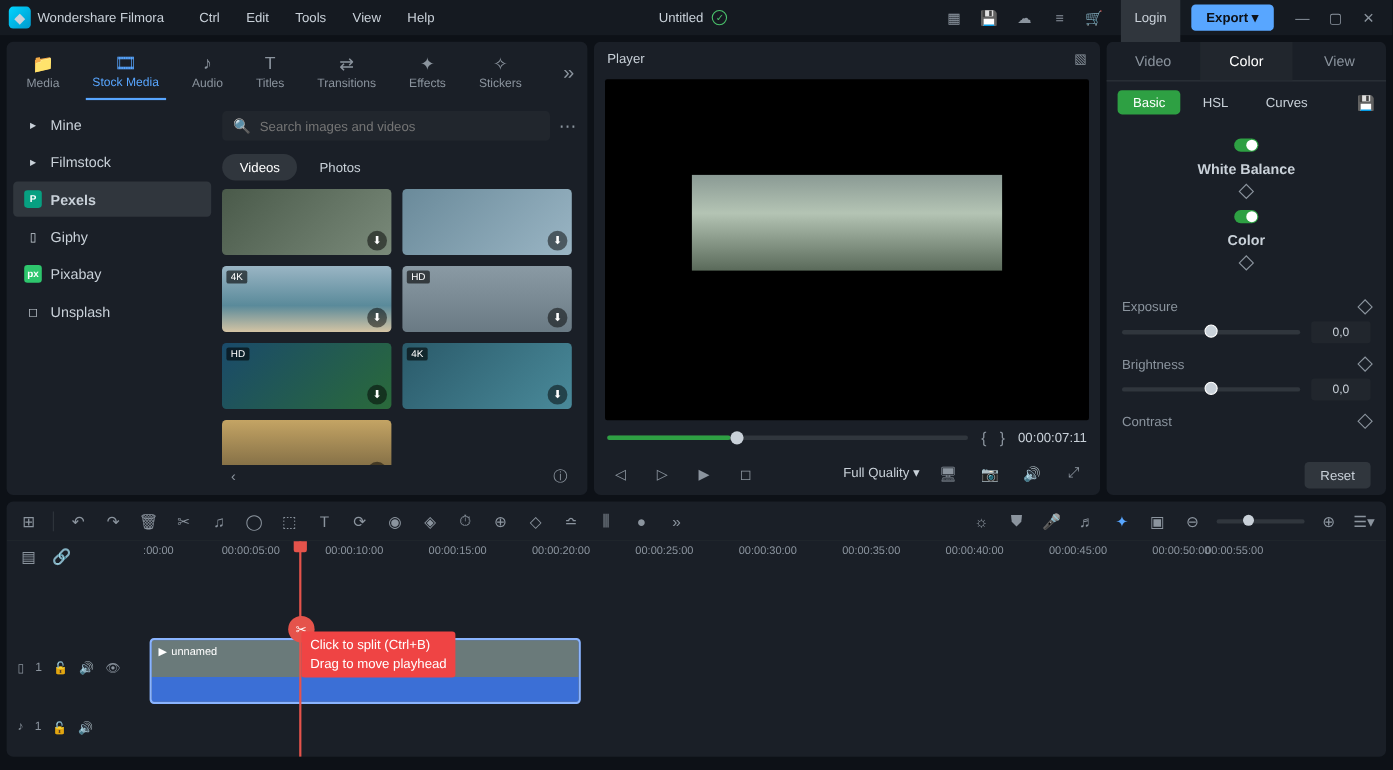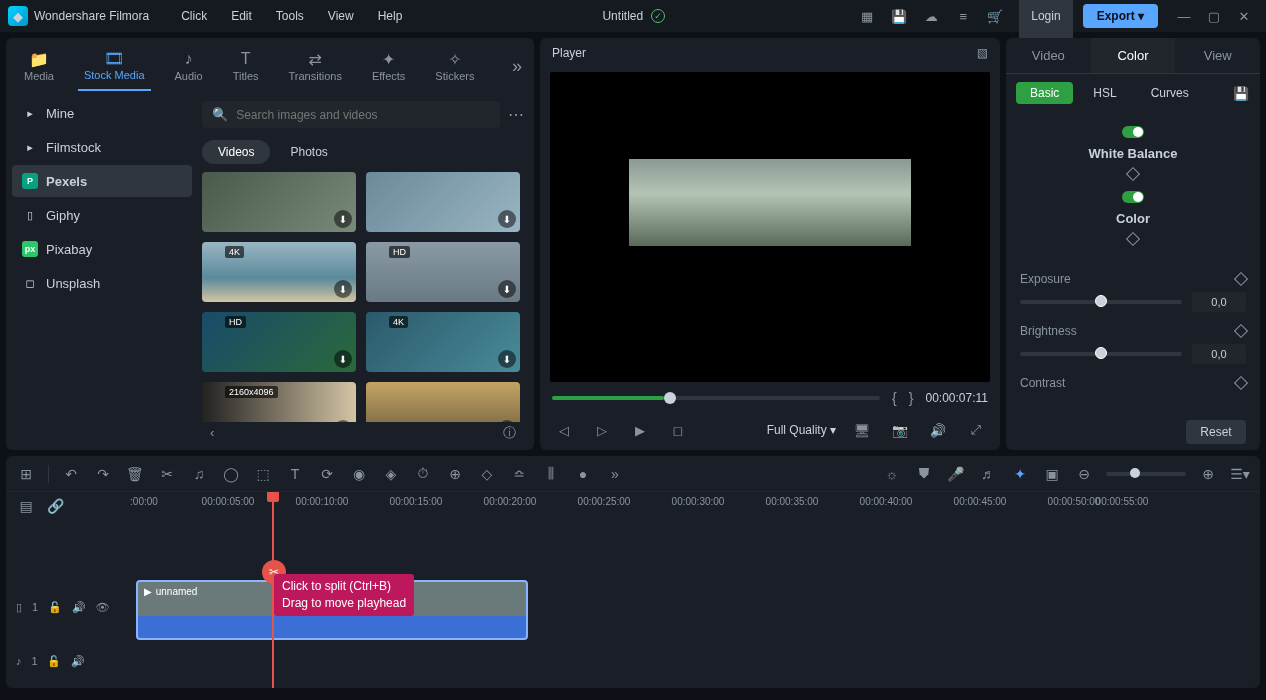--- a/index.html
+++ b/index.html
@@ -39,21 +39,21 @@
 .search-box { flex: 1; background: #21262d; border-radius: 4px; padding: 6px 10px; display: flex; align-items: center; gap: 8px; }
 .search-input { background: transparent; border: none; color: #c9d1d9; font-size: 12px; outline: none; flex: 1; }
 .dots-btn { color: #8b949e; cursor: pointer; font-size: 16px; }
 
 .subtabs { display: flex; gap: 4px; padding: 4px 0 8px; }
 .subtab { padding: 5px 16px; border-radius: 16px; font-size: 12px; cursor: pointer; color: #c9d1d9; }
 .subtab.active { background: #30363d; color: #fff; font-weight: 500; }
 
 .thumb-grid { display: grid; grid-template-columns: 1fr 1fr; gap: 10px; overflow-y: auto; padding-right: 4px; }
 .thumb { position: relative; height: 60px; border-radius: 4px; background: linear-gradient(135deg, #3a5a6a, #5a7a8a); cursor: pointer; overflow: hidden; }
-.thumb .badge { position: absolute; top: 4px; left: 4px; background: rgba(0,0,0,0.6); color: #fff; font-size: 9px; padding: 1px 4px; border-radius: 2px; margin-left: 19px; }
+.thumb .badge { position: absolute; top: 4px; left: 4px; background: rgba(0,0,0,0.6); color: #fff; font-size: 9px; padding: 1px 4px; border-radius: 2px; }
 .thumb .dl { position: absolute; bottom: 4px; right: 4px; width: 18px; height: 18px; background: rgba(0,0,0,0.5); border-radius: 50%; display: flex; align-items: center; justify-content: center; color: #fff; font-size: 10px; }
 .thumb.beach1 { background: linear-gradient(180deg, #9ab5c4 0%, #5a8a9a 60%, #d4c4a4 100%); }
 .thumb.waves { background: linear-gradient(135deg, #6a8a9a, #9ab5c4); }
 .thumb.van { background: linear-gradient(180deg, #8a9aa4, #6a7a84); }
 .thumb.leaves { background: linear-gradient(135deg, #1a4a6a, #2a6a3a); }
 .thumb.coast { background: linear-gradient(135deg, #2a5a6a, #4a8a9a); }
 .thumb.people { background: linear-gradient(90deg, #222, #d4c4a4); }
 .thumb.grass { background: linear-gradient(180deg, #c4a464, #6a5a3a); }
 .thumb.falls { background: linear-gradient(135deg, #4a5a4a, #7a8a7a); }
 
@@ -110,32 +110,32 @@
 .tl-body { flex: 1; display: flex; position: relative; overflow: hidden; }
 .tl-gutter { width: 128px; display: flex; flex-direction: column; }
 .tl-header-row { height: 28px; display: flex; align-items: center; gap: 10px; padding: 0 10px; }
 .tl-track-head { height: 54px; display: flex; align-items: center; gap: 10px; padding: 0 10px; color: #8b949e; font-size: 11px; }
 .tl-tracks { flex: 1; position: relative; }
 .tl-ruler { height: 28px; position: relative; display: flex; }
 .ruler-tick { position: absolute; top: 4px; font-size: 10px; color: #8b949e; transform: translateX(-50%); }
 .playhead { position: absolute; top: 0; bottom: 0; width: 2px; background: #e5534b; left: 138px; z-index: 5; }
 .playhead::before { content: ''; position: absolute; top: -2px; left: -5px; width: 12px; height: 12px; background: #e5534b; border-radius: 2px; }
 .split-handle { position: absolute; top: 68px; left: 128px; width: 24px; height: 24px; background: #e5534b; border-radius: 50%; z-index: 6; display: flex; align-items: center; justify-content: center; color: #fff; font-size: 12px; }
-.split-tooltip { position: absolute; top: 82px; left: 140px; background: #be185d; color: #fff; font-size: 12px; padding: 4px 8px; border-radius: 3px; z-index: 7; white-space: nowrap; line-height: 1.4; }
+.split-tooltip { position: absolute; top: 82px; left: 140px; background: #ef4444; color: #fff; font-size: 12px; padding: 4px 8px; border-radius: 3px; z-index: 7; white-space: nowrap; line-height: 1.4; }
 .clip { position: absolute; top: 88px; left: 2px; height: 60px; width: 392px; background: linear-gradient(180deg, #6a7a7a 0%, #6a7a7a 60%, #3b6fd6 60%, #3b6fd6 100%); border: 2px solid #8ab4ff; border-radius: 4px; }
 .clip-label { position: absolute; top: 4px; left: 6px; font-size: 10px; color: #fff; display: flex; align-items: center; gap: 4px; }
 .tl-gutter .track-spacer { height: 60px; }
 </style>
 </head>
 <body>
 
 <div class="titlebar">
   <span class="logo">◆</span>
   <span class="app-title">Wondershare Filmora</span>
-  <span class="menu-item">Click</span>
+  <span class="menu-item">Ctrl</span>
   <span class="menu-item">Edit</span>
   <span class="menu-item">Tools</span>
   <span class="menu-item">View</span>
   <span class="menu-item">Help</span>
   <div class="title-center">
     <span class="doc-title">Untitled</span>
     <span class="check-icon">✓</span>
   </div>
   <div class="titlebar-right">
     <span class="titlebar-icon">▦</span>
@@ -240,24 +240,20 @@
           <div class="thumb van">
               <span class="badge">HD</span>
               <span class="dl">⬇</span>
             </div>
           <div class="thumb leaves">
               <span class="badge">HD</span>
               <span class="dl">⬇</span>
             </div>
           <div class="thumb coast">
               <span class="badge">4K</span>
-              <span class="dl">⬇</span>
-            </div>
-          <div class="thumb people">
-              <span class="badge">2160x4096</span>
               <span class="dl">⬇</span>
             </div>
           <div class="thumb grass">
               <span class="dl">⬇</span>
             </div>
         </div>
         <div class="panel-footer">
           <span style="color:#8b949e;cursor:pointer;">‹</span>
           <span class="info-icon">ⓘ</span>
         </div>

